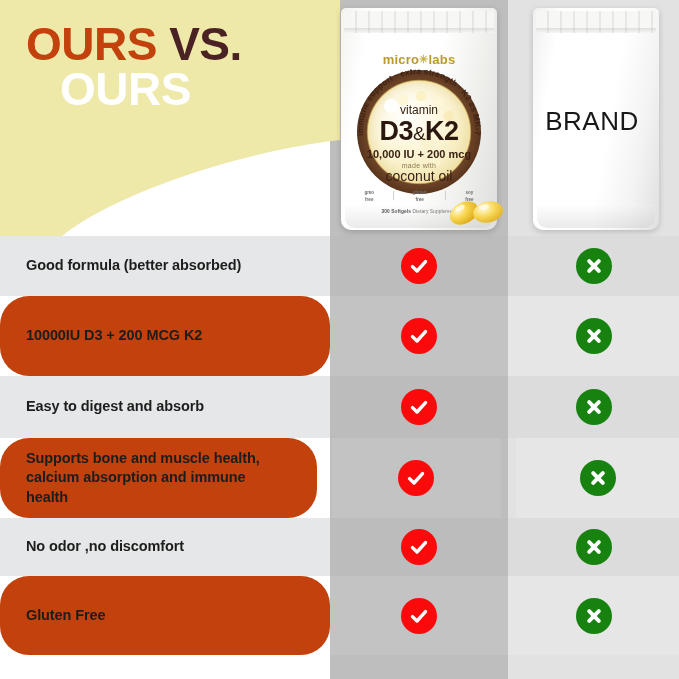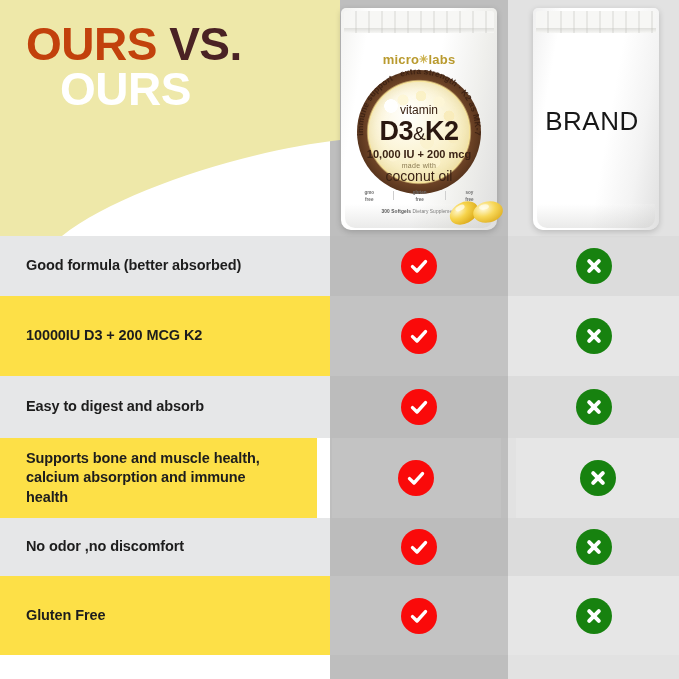--- a/index.html
+++ b/index.html
@@ -345,21 +345,21 @@
     box-sizing: border-box;
     display: flex;
     align-items: center;
     justify-content: center;
   }
   .row .cell-mark.ours { width: 178px; }
   .row .cell-mark.them { width: 171px; }
 
   
   .row.shade .cell-feature { background: #e6e7e8; }
-  .row.plain .cell-feature { background: #fde047; }
+  .row.plain .cell-feature { background: #c2410c; border-radius: 29px; }
   .row.shade .cell-mark.ours { background: #bcbcbc; }
   .row.plain .cell-mark.ours { background: #c3c3c3; }
   .row.shade .cell-mark.them { background: #dcdcdc; }
   .row.plain .cell-mark.them { background: #e6e6e6; }
 
   
   .mark-icon {
     width: 36px;
     height: 36px;
     border-radius: 50%;

